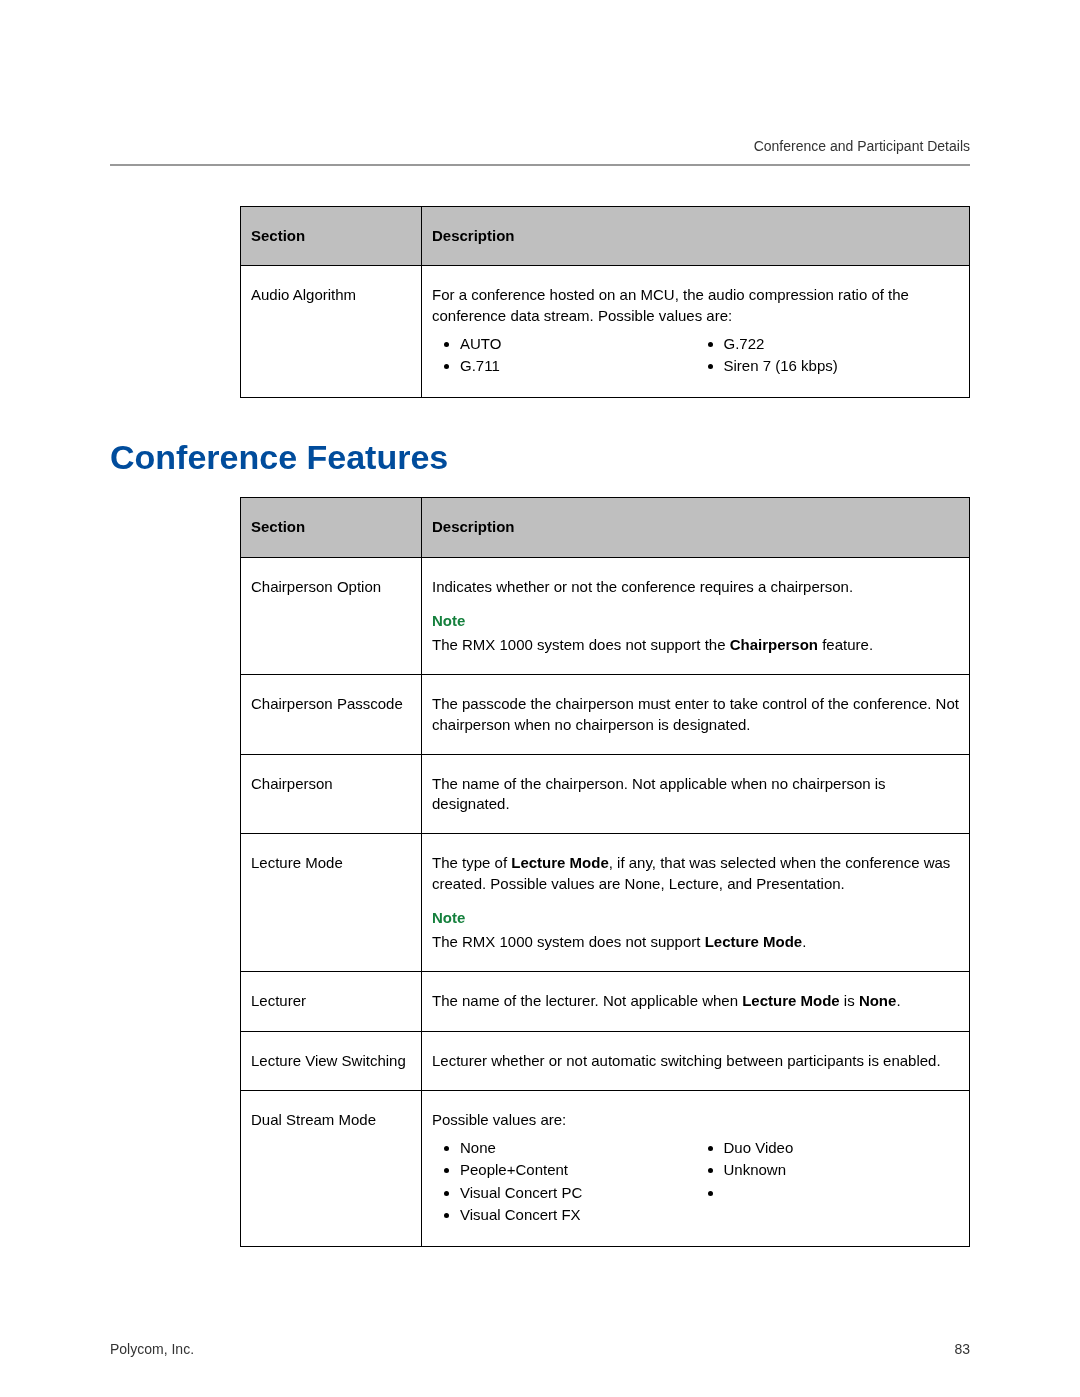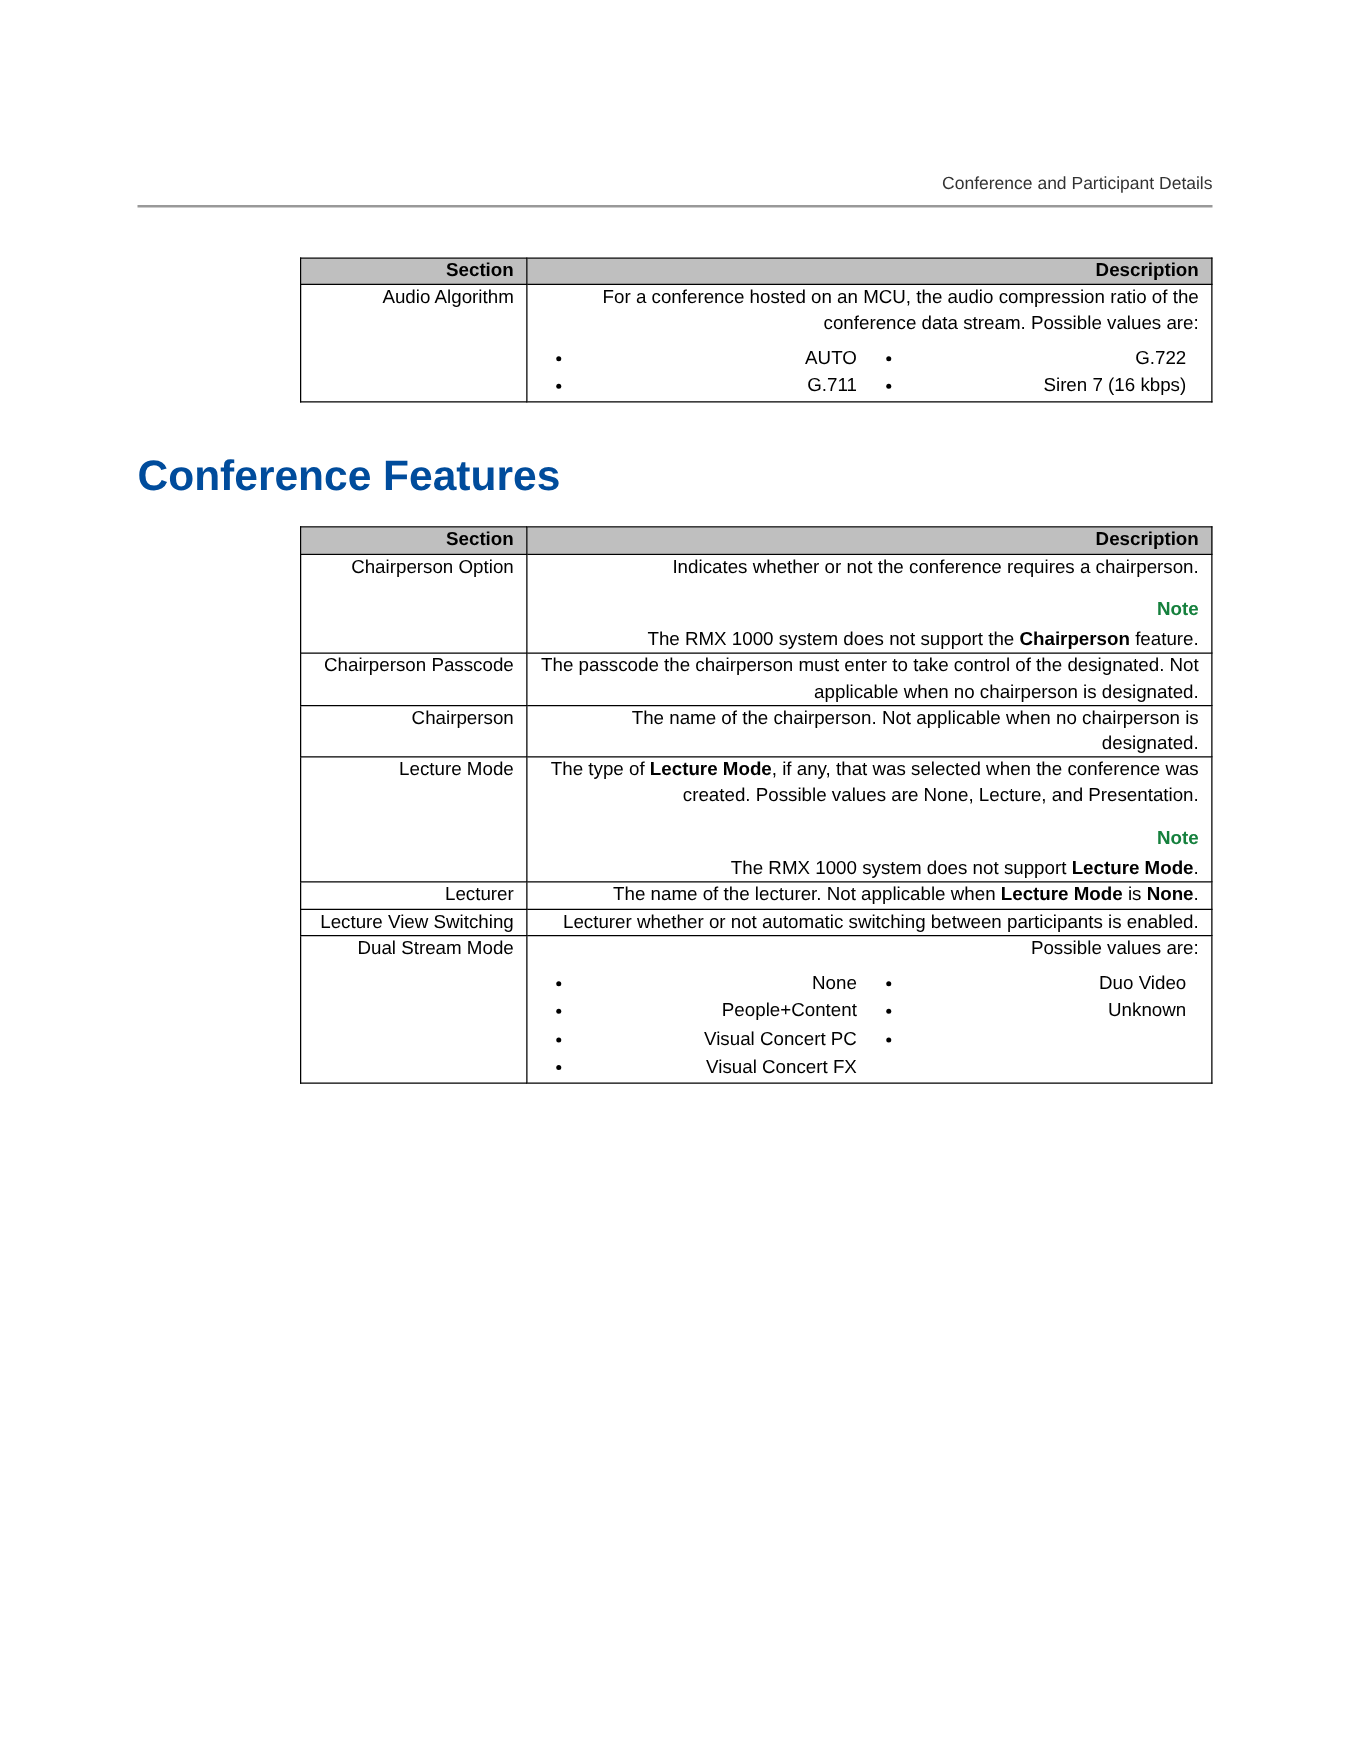--- a/index.html
+++ b/index.html
@@ -30,23 +30,23 @@
     margin: 0 0 40px 0;
   }
   table.doc-table {
     border-collapse: collapse;
     width: 730px;
     margin-left: 130px;
     margin-bottom: 40px;
   }
   table.doc-table th, table.doc-table td {
     border: 1px solid #000;
-    padding: 0 10px;
+    padding: 19px 10px;
     vertical-align: top;
-    text-align: right;
+    text-align: left;
     font-size: 15px;
     line-height: 1.35;
   }
   table.doc-table th {
     background: #bfbfbf;
     font-weight: bold;
   }
   table.doc-table td.col-section {
     width: 160px;
   }
@@ -149,21 +149,21 @@
         <td>
           <div>Indicates whether or not the conference requires a chairperson.</div>
           <span class="note-label">Note</span>
           <span>
             <span>The RMX 1000 system does not support the </span><strong>Chairperson</strong><span> feature.</span>
           </span>
         </td>
       </tr>
       <tr>
         <td class="col-section">Chairperson Passcode</td>
-        <td>The passcode the chairperson must enter to take control of the designated. Not applicable when no chairperson is designated.</td>
+        <td>The passcode the chairperson must enter to take control of the conference. Not chairperson when no chairperson is designated.</td>
       </tr>
       <tr>
         <td class="col-section">Chairperson</td>
         <td>The name of the chairperson. Not applicable when no chairperson is designated.</td>
       </tr>
       <tr>
         <td class="col-section">Lecture Mode</td>
         <td>
           <div>
             <span>The type of </span><strong>Lecture Mode</strong><span>, if any, that was selected when the conference was created. Possible values are None, Lecture, and Presentation.</span>
@@ -203,14 +203,18 @@
                 <li>Unknown</li>
                 <li></li>
               </ul>
             </div>
           </div>
         </td>
       </tr>
     </tbody>
   </table>
 
+  <div class="footer">
+    <span>Polycom, Inc.</span>
+    <span>83</span>
+  </div>
 
 </div>
 
 </body></html>

